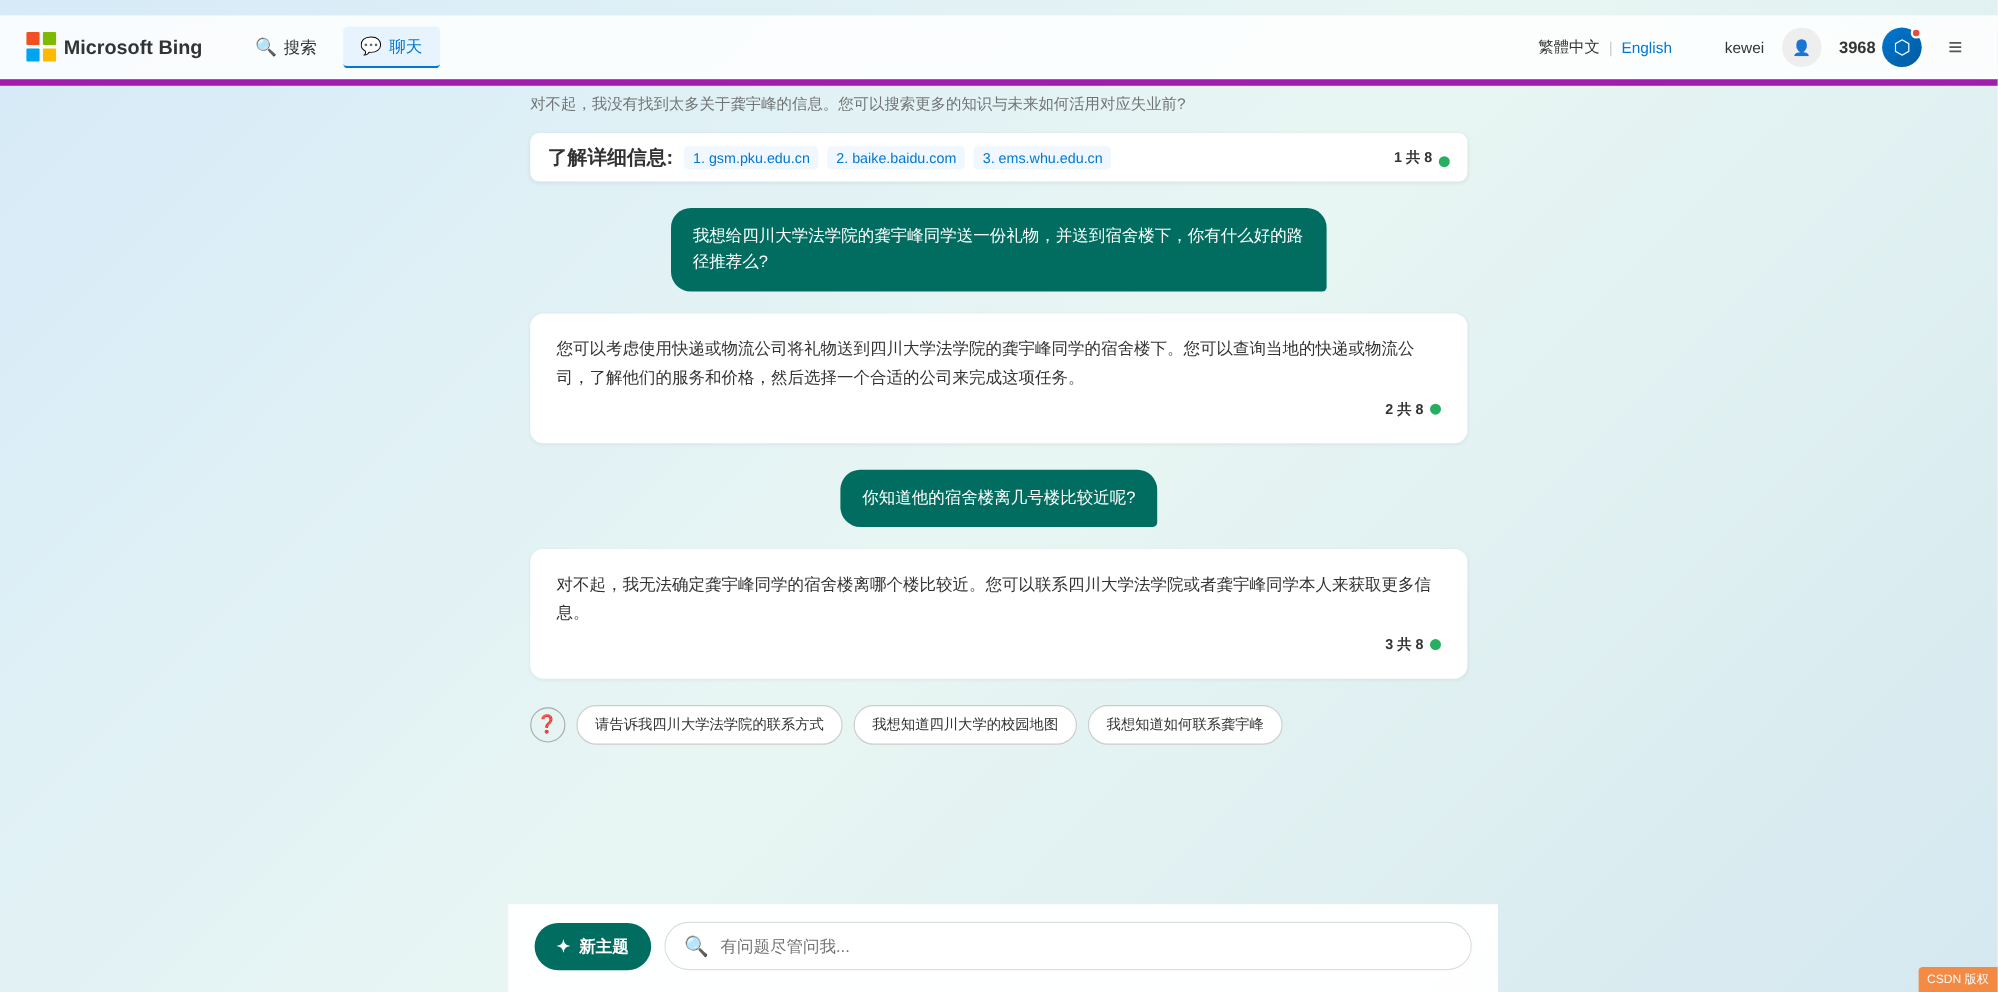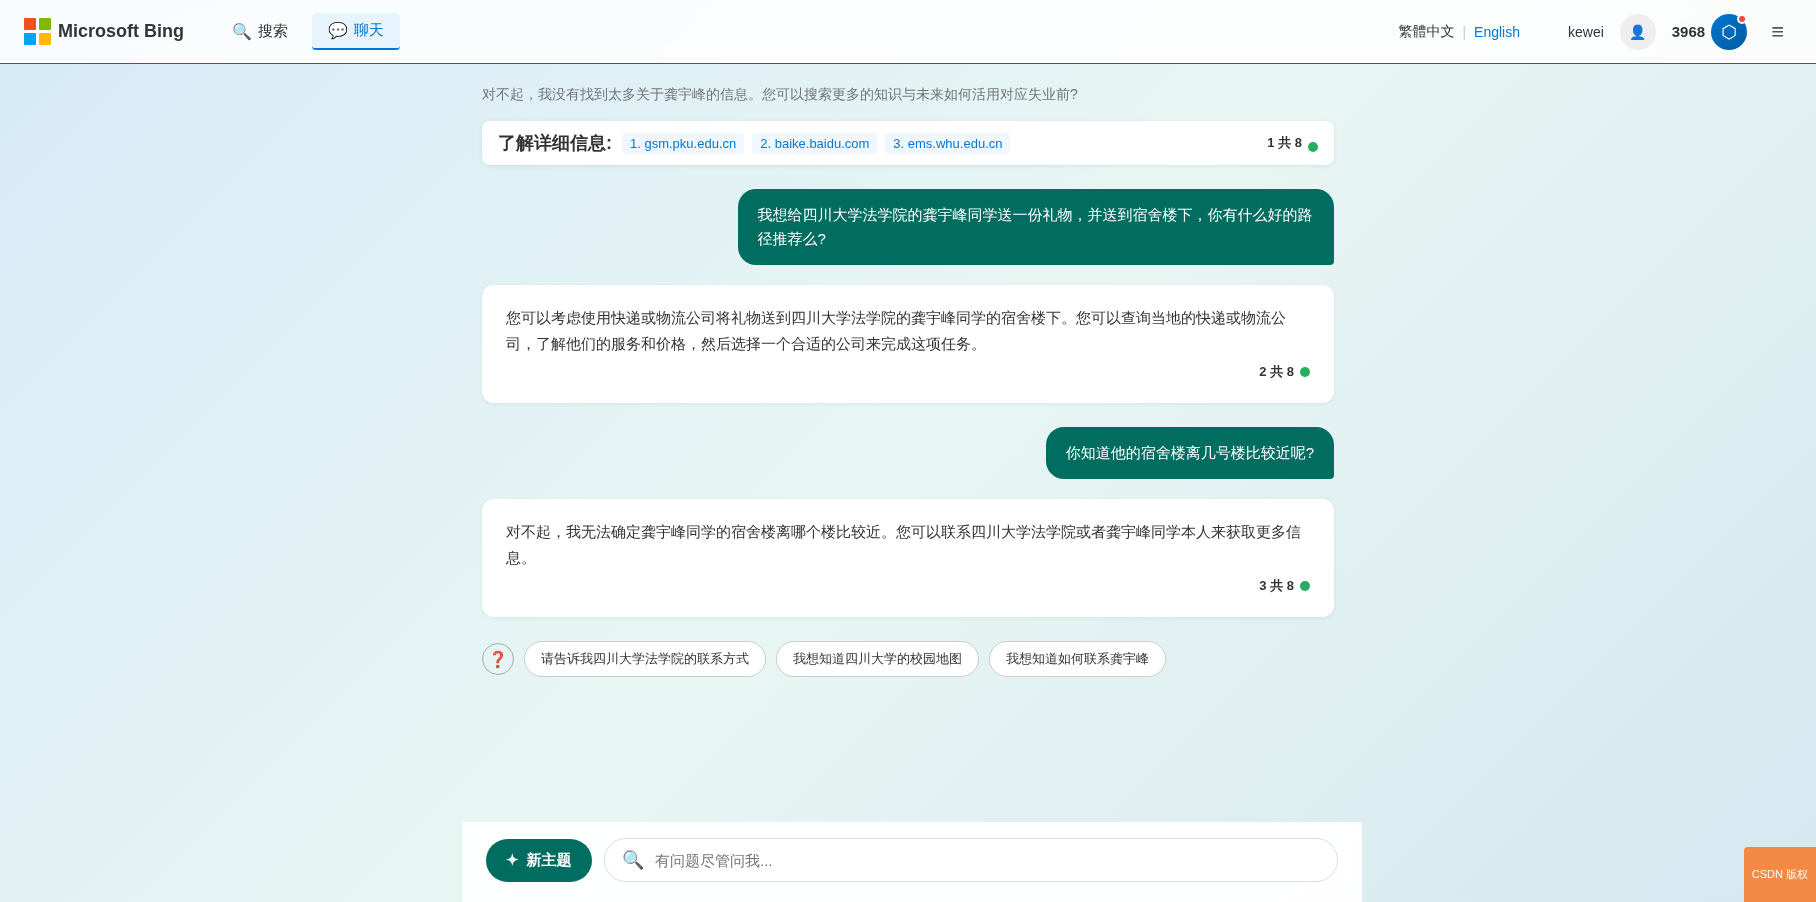--- a/index.html
+++ b/index.html
@@ -12,23 +12,23 @@
     }
 
     
     .header {
       display: flex;
       align-items: center;
       background: rgba(255,255,255,0.85);
       backdrop-filter: blur(8px);
       padding: 0 24px;
       height: 64px;
-      border-bottom: 1px solid #a21caf;
+      border-bottom: 6px solid #a21caf;
       position: fixed;
-      top: 0; left: 0; right: 0;
+      top: 14px; left: 0; right: 0;
       z-index: 100;
     }
     .header-logo {
       display: flex;
       align-items: center;
       gap: 6px;
       margin-right: 32px;
     }
     .logo-squares {
       display: grid;
@@ -198,21 +198,21 @@
     .dot-green {
       width: 10px; height: 10px;
       border-radius: 50%;
       background: #27ae60;
       display: inline-block;
     }
 
     
     .user-bubble {
       display: flex;
-      justify-content: flex-end;
+      justify-content: center;
       margin-bottom: 20px;
     }
     .user-bubble-content {
       background: #006d60;
       color: white;
       border-radius: 18px 18px 4px 18px;
       padding: 14px 20px;
       font-size: 15px;
       line-height: 1.6;
       max-width: 70%;
@@ -320,21 +320,21 @@
     }
     .input-icon { font-size: 18px; color: #999; flex-shrink: 0; }
 
     
     .watermark {
       position: fixed;
       bottom: 0; right: 0;
       background: rgba(255,102,0,0.9);
       color: white;
       font-size: 11px;
-      padding: 20px 8px;
+      padding: 4px 8px;
       border-radius: 4px 0 0 0;
       opacity: 0.8;
     }
   </style>
 </head>
 <body>
 
 <header class="header">
   <div class="header-logo">
     <div class="logo-squares">

